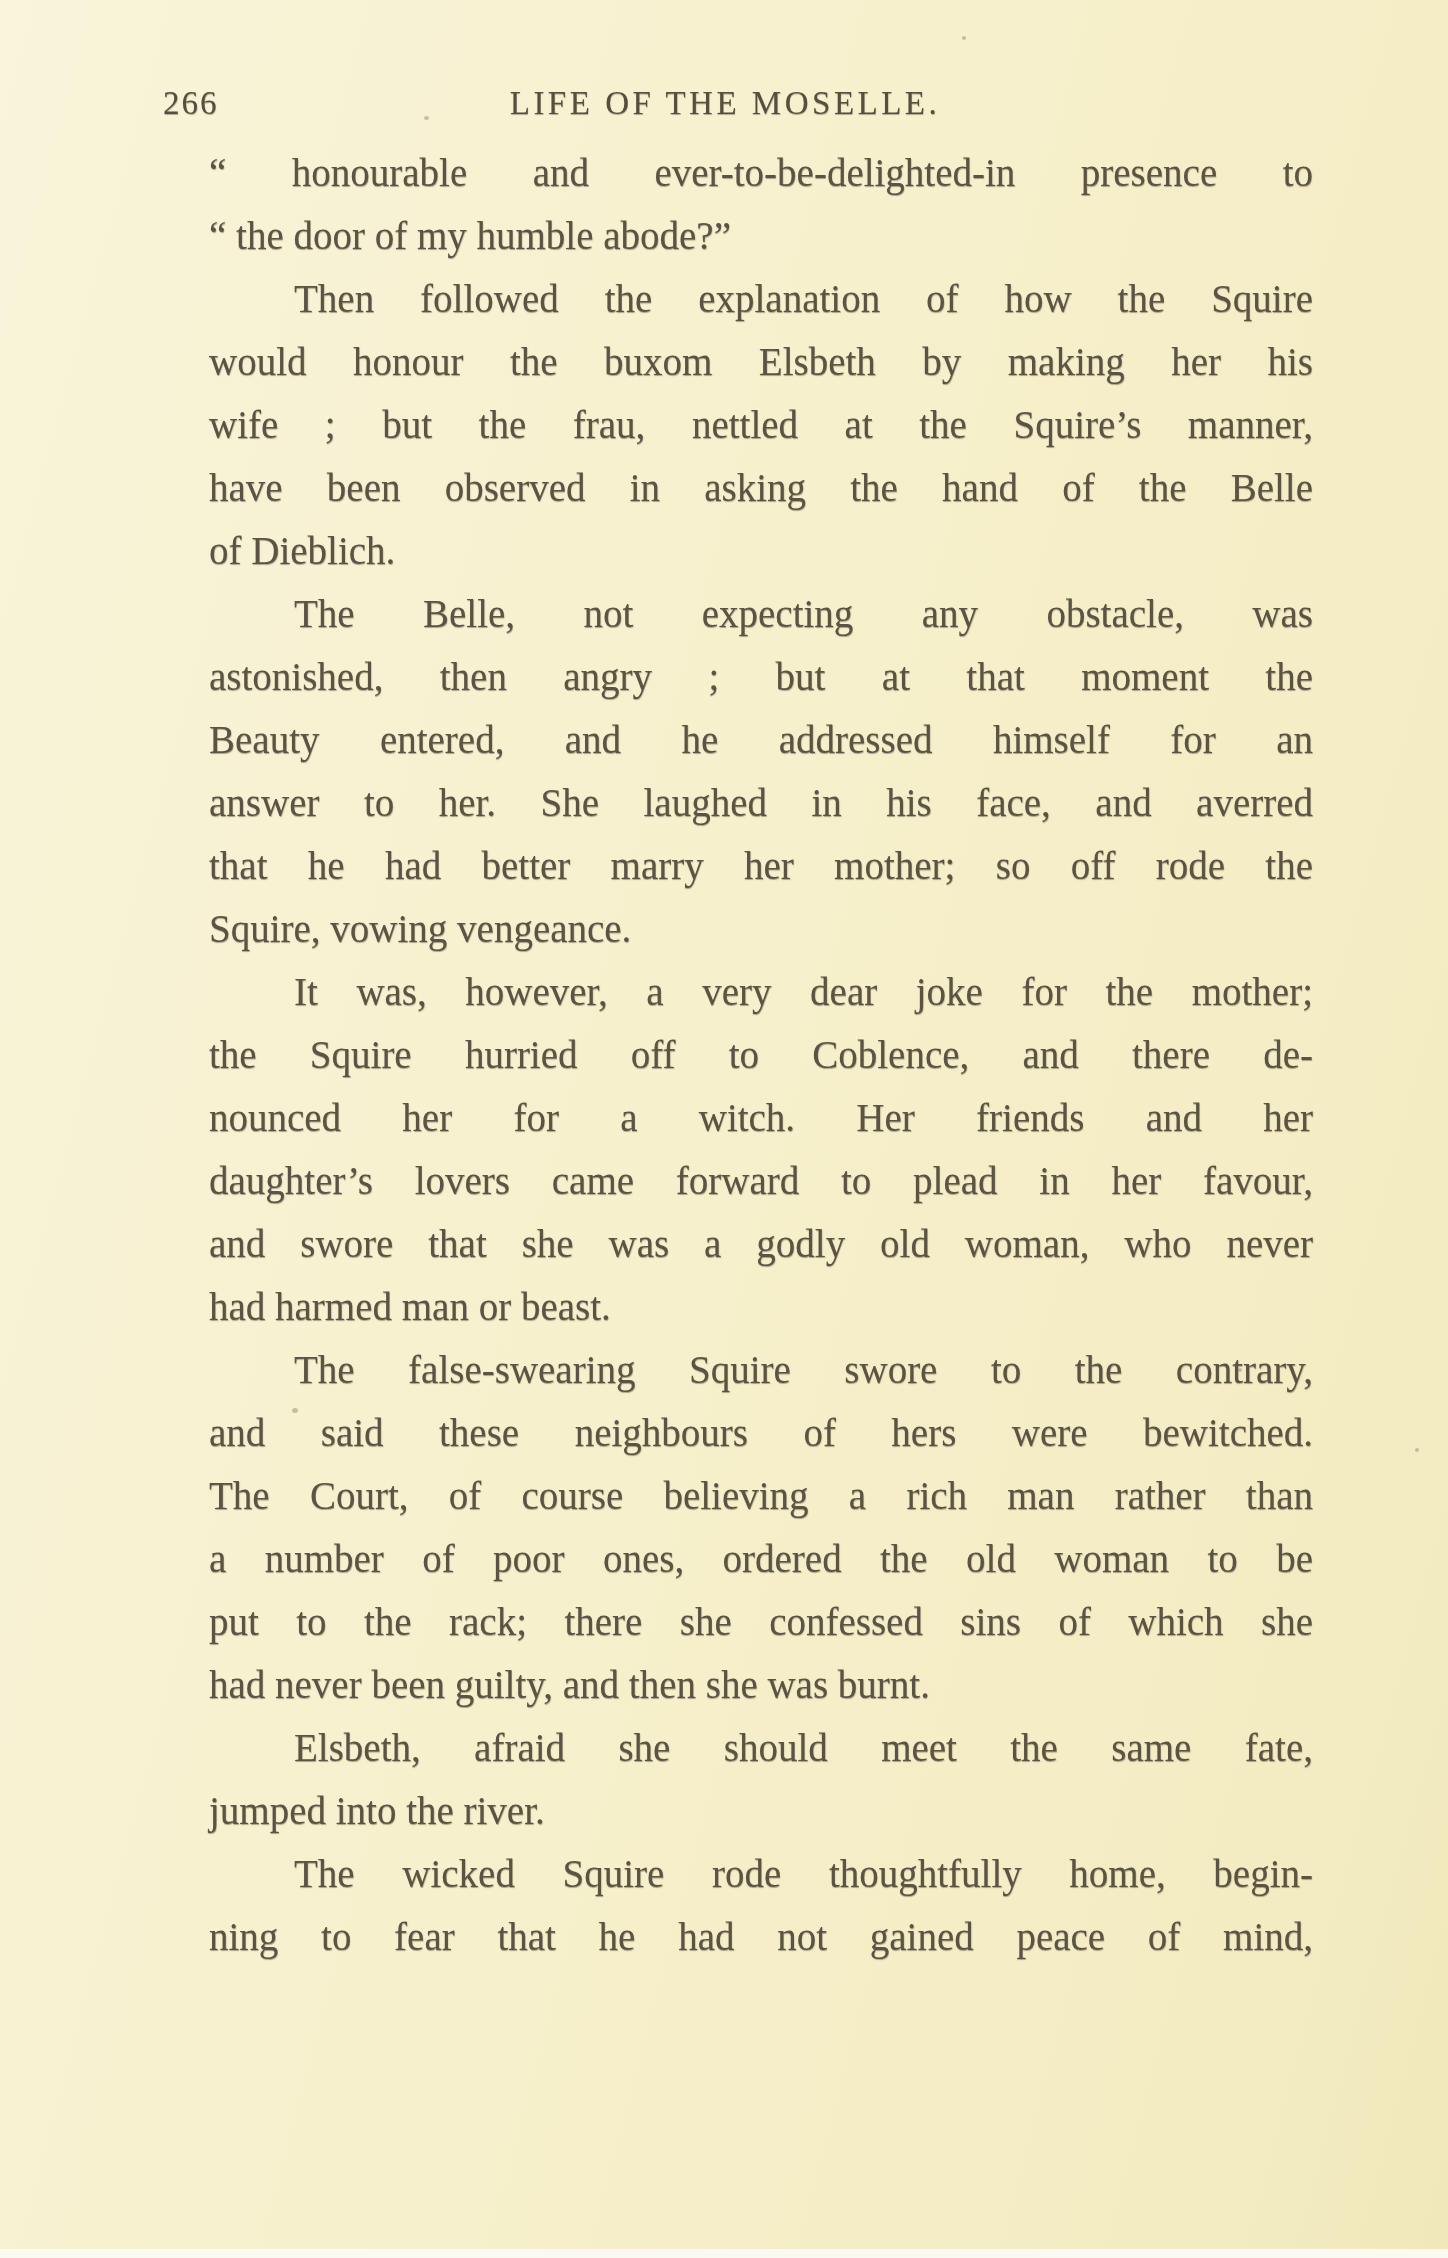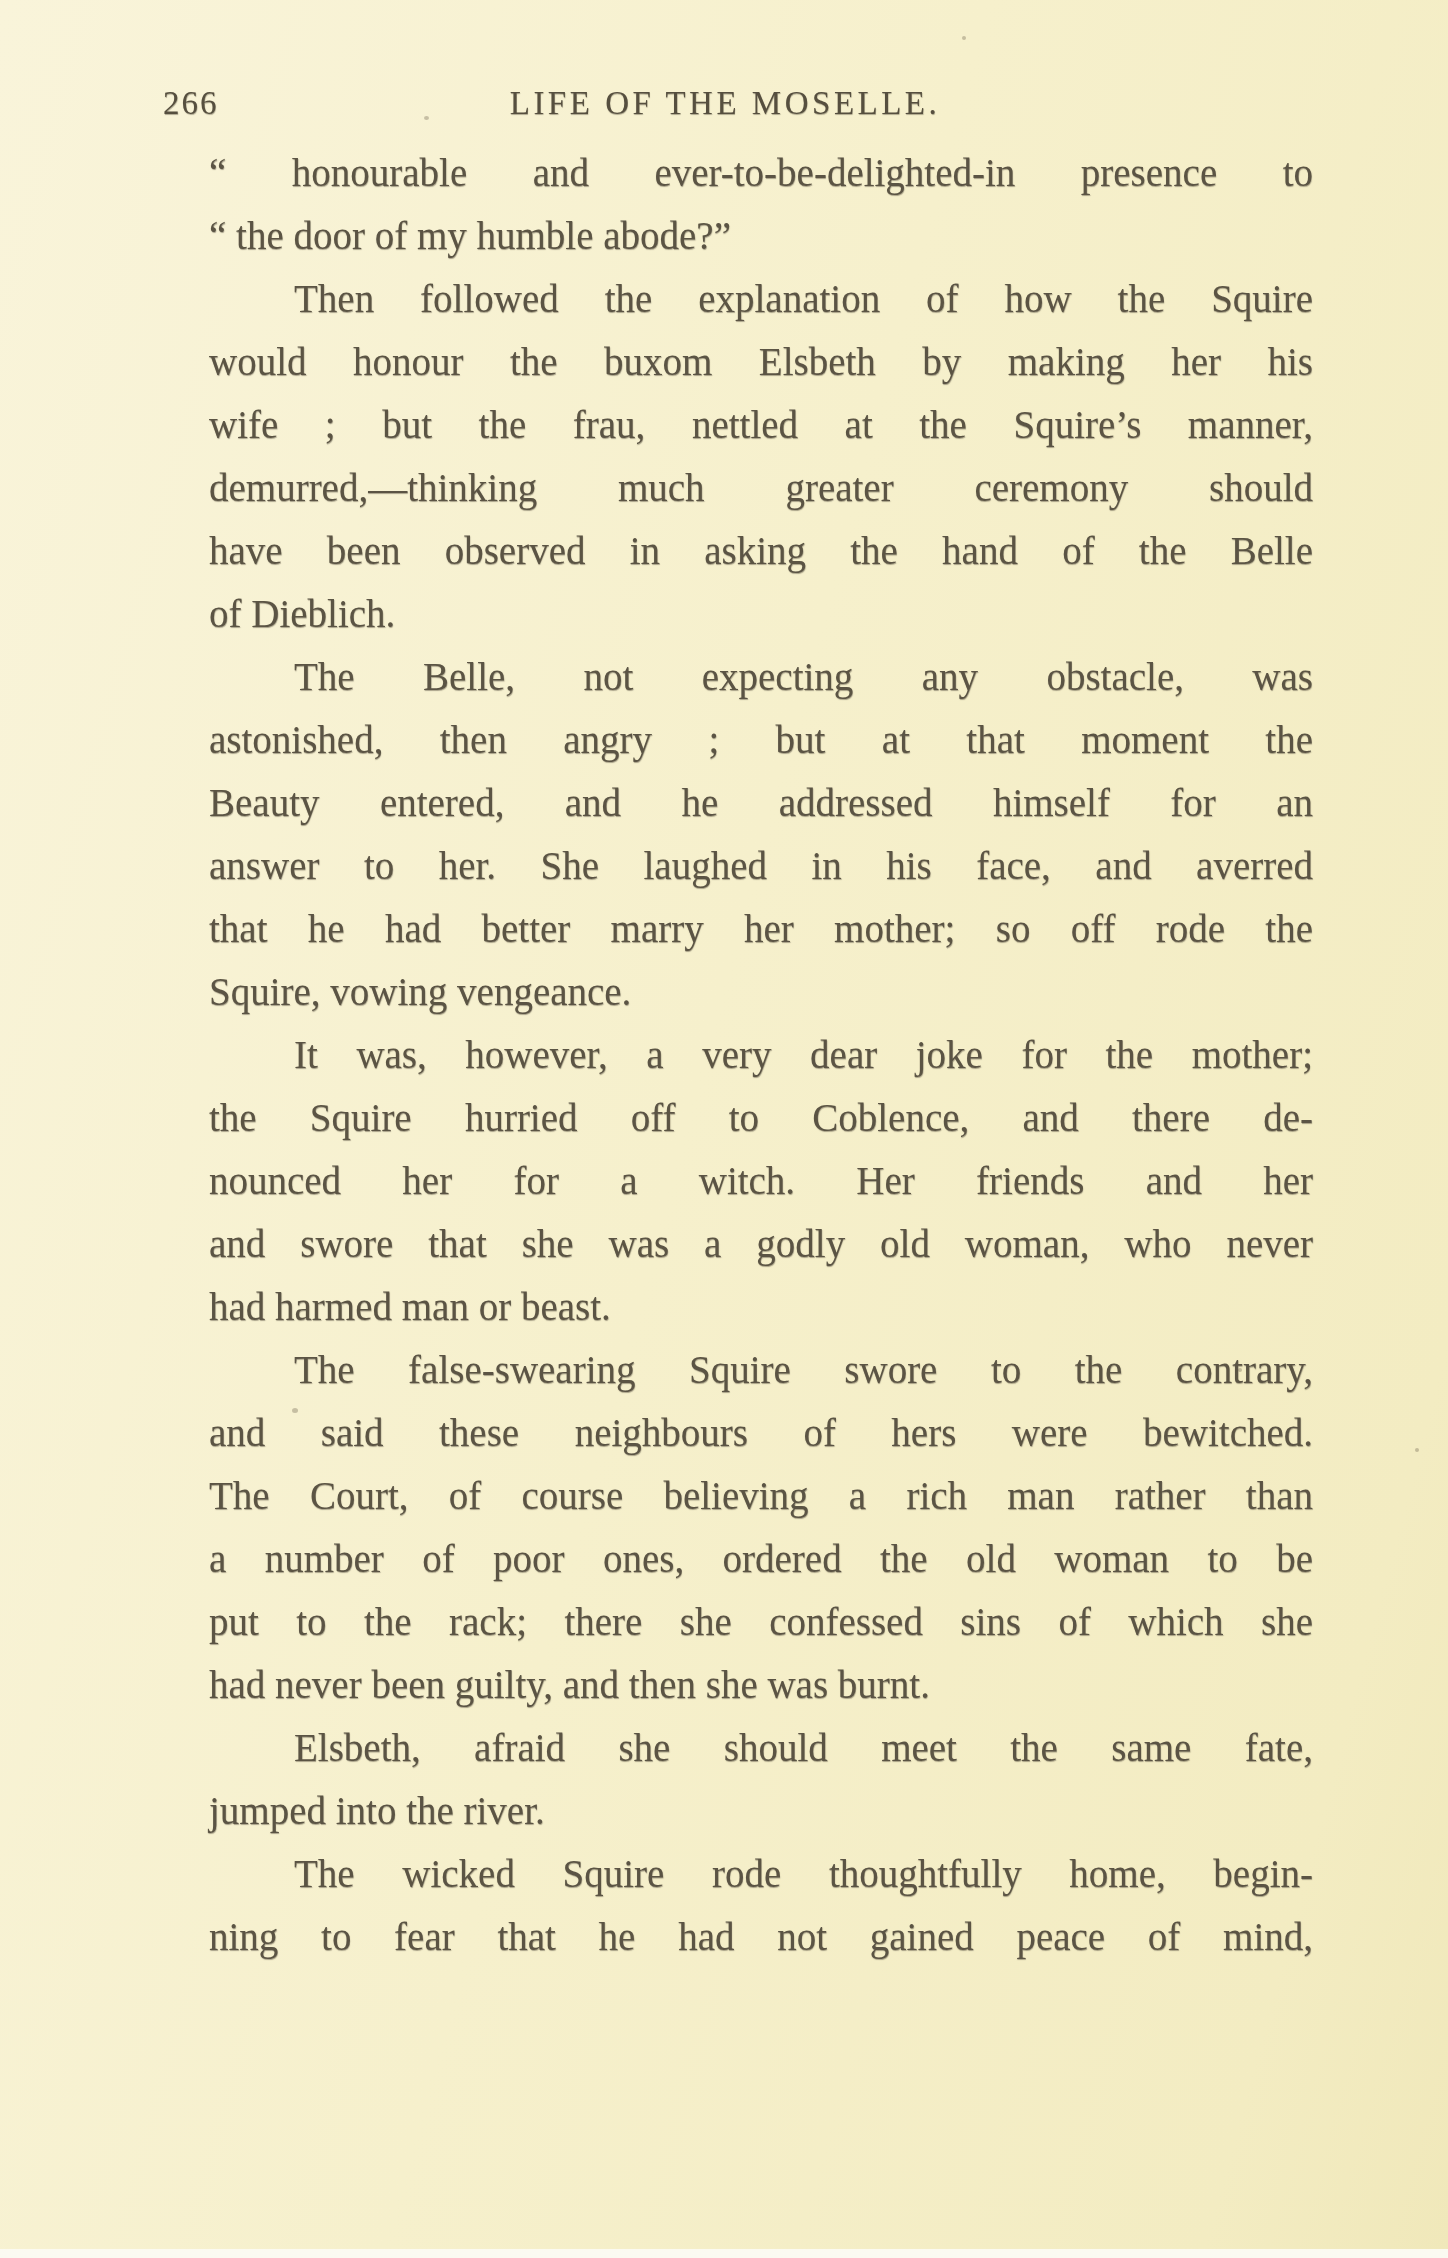--- a/index.html
+++ b/index.html
@@ -94,40 +94,40 @@
       </p>
       <div class="line">“ honourable and ever-to-be-delighted-in presence to</div>
       <div class="line last">“ the door of my humble abode?”</div>
     <p></p>
 
     <p>
       </p>
       <div class="line indent">Then followed the explanation of how the Squire</div>
       <div class="line">would honour the buxom Elsbeth by making her his</div>
       <div class="line">wife ; but the frau, nettled at the Squire’s manner,</div>
-      <div class="line">demurred,—thinking much greater ceremony should</div>
       <div class="line">have been observed in asking the hand of the Belle</div>
       <div class="line last">of Dieblich.</div>
     <p></p>
 
     <p>
       </p>
       <div class="line indent">The Belle, not expecting any obstacle, was</div>
       <div class="line">astonished, then angry ; but at that moment the</div>
       <div class="line">Beauty entered, and he addressed himself for an</div>
       <div class="line">answer to her. She laughed in his face, and averred</div>
       <div class="line">that he had better marry her mother; so off rode the</div>
       <div class="line last">Squire, vowing vengeance.</div>
     <p></p>
 
     <p>
       </p>
       <div class="line indent">It was, however, a very dear joke for the mother;</div>
       <div class="line">the Squire hurried off to Coblence, and there de-</div>
       <div class="line">nounced her for a witch. Her friends and her</div>
+      <div class="line">daughter’s lovers came forward to plead in her favour,</div>
       <div class="line">and swore that she was a godly old woman, who never</div>
       <div class="line last">had harmed man or beast.</div>
     <p></p>
 
     <p>
       </p>
       <div class="line indent">The false-swearing Squire swore to the contrary,</div>
       <div class="line">and said these neighbours of hers were bewitched.</div>
       <div class="line">The Court, of course believing a rich man rather than</div>
       <div class="line">a number of poor ones, ordered the old woman to be</div>

